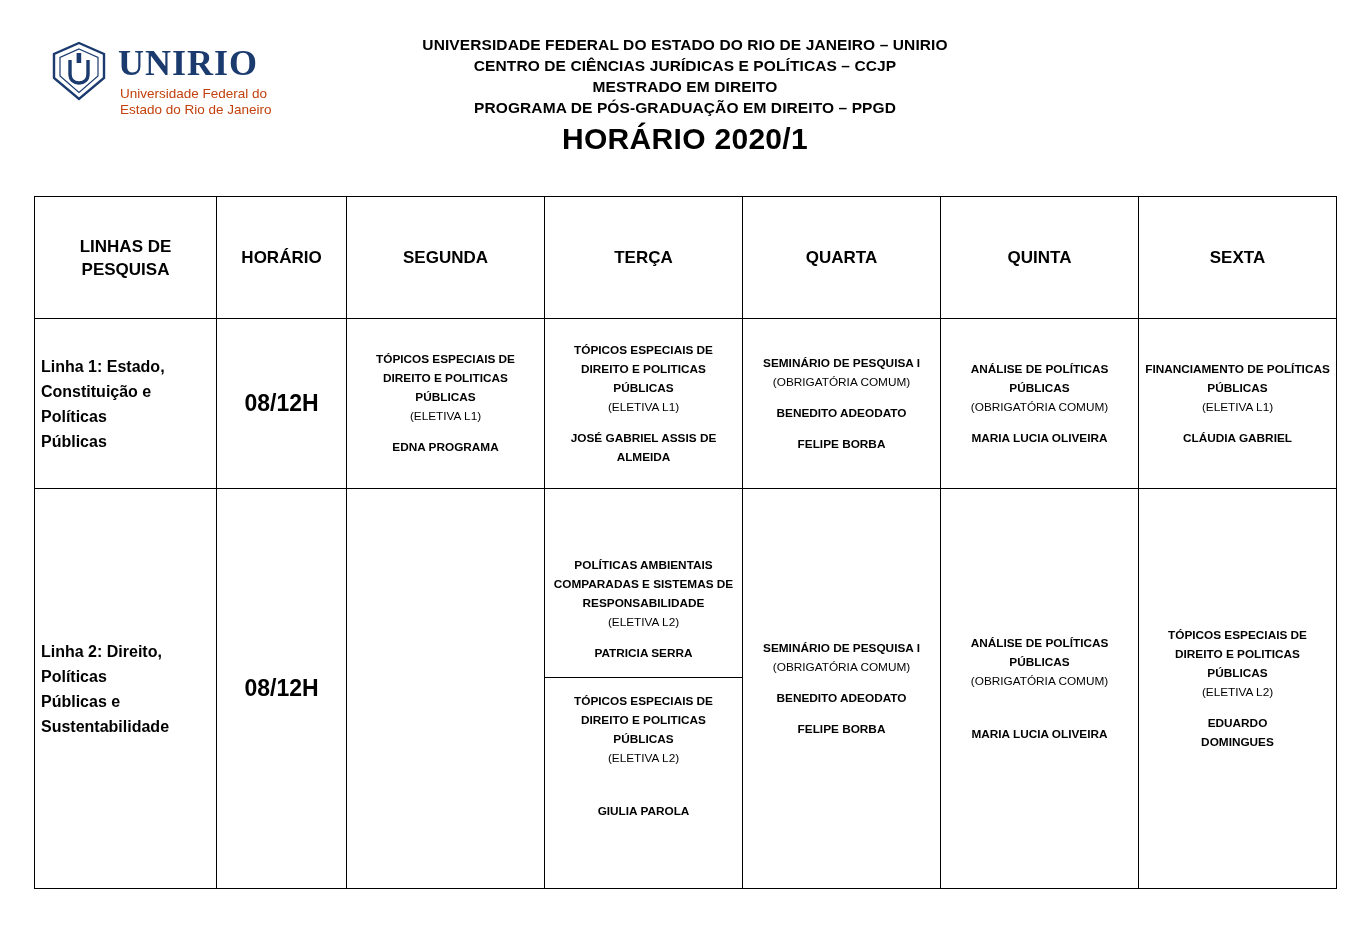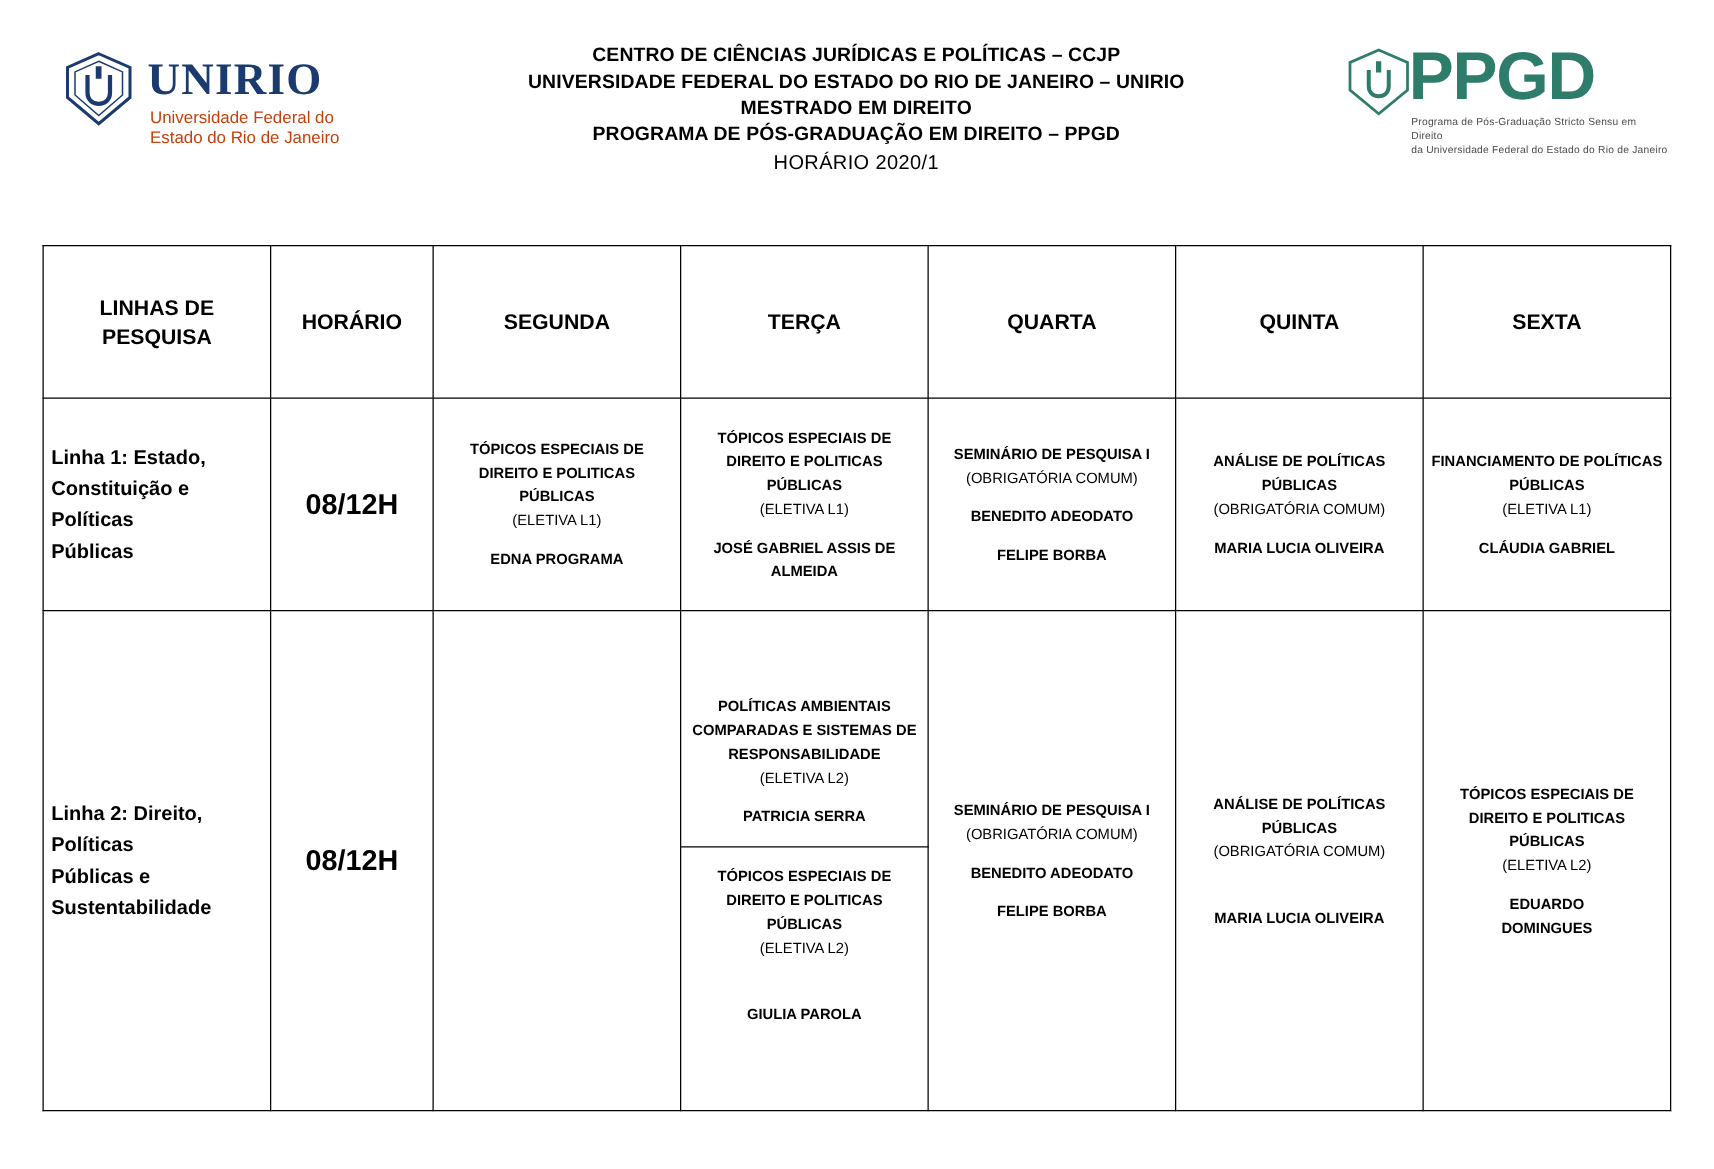--- a/index.html
+++ b/index.html
@@ -67,22 +67,22 @@
     width: 690px;
     text-align: center;
   }
   .title-block .line {
     font-size: 15.5px;
     font-weight: bold;
     line-height: 21px;
     letter-spacing: 0.1px;
   }
   .title-block .horario {
-    font-size: 16px;
-    font-weight: normal;
+    font-size: 30px;
+    font-weight: bold;
     margin-top: 4px;
     letter-spacing: 0.3px;
   }
 
   .logo-ppgd {
     position: absolute;
     right: 36px;
     top: 36px;
     width: 260px;
     height: 88px;
@@ -208,41 +208,27 @@
         </svg>
       </span>
       <span class="word">UNIRIO</span>
       <span class="sub">
         <span>Universidade Federal do</span><br>
         <span>Estado do Rio de Janeiro</span>
       </span>
     </div>
 
     <div class="title-block">
+      <div class="line">UNIVERSIDADE FEDERAL DO ESTADO DO RIO DE JANEIRO – UNIRIO</div>
       <div class="line">CENTRO DE CIÊNCIAS JURÍDICAS E POLÍTICAS – CCJP</div>
-      <div class="line">UNIVERSIDADE FEDERAL DO ESTADO DO RIO DE JANEIRO – UNIRIO</div>
       <div class="line">MESTRADO EM DIREITO</div>
       <div class="line">PROGRAMA DE PÓS-GRADUAÇÃO EM DIREITO – PPGD</div>
       <div class="horario">HORÁRIO 2020/1</div>
     </div>
 
-    <div class="logo-ppgd">
-      <span class="ppgd-mark">
-        <svg width="56" height="56" viewBox="0 0 56 56">
-          <path d="M28 2 L51 12 L51 34 L28 53 L5 34 L5 12 Z" fill="none" stroke="#2e7d6b" stroke-width="2.2"></path>
-          <path d="M20 18 L20 31 C20 36 23.5 39 28 39 C32.5 39 36 36 36 31 L36 18" fill="none" stroke="#2e7d6b" stroke-width="3.2"></path>
-          <rect x="25.8" y="11" width="4.2" height="9" fill="#2e7d6b"></rect>
-        </svg>
-      </span>
-      <span class="ppgd-word">PPGD</span>
-      <span class="ppgd-sub">
-        <span>Programa de Pós-Graduação Stricto Sensu em Direito</span><br>
-        <span>da Universidade Federal do Estado do Rio de Janeiro</span>
-      </span>
-    </div>
   </div>
 
   <div class="sched-wrap">
     <table class="sched">
       <colgroup>
         <col class="col-linha">
         <col class="col-hora">
         <col class="col-day">
         <col class="col-day">
         <col class="col-day">

